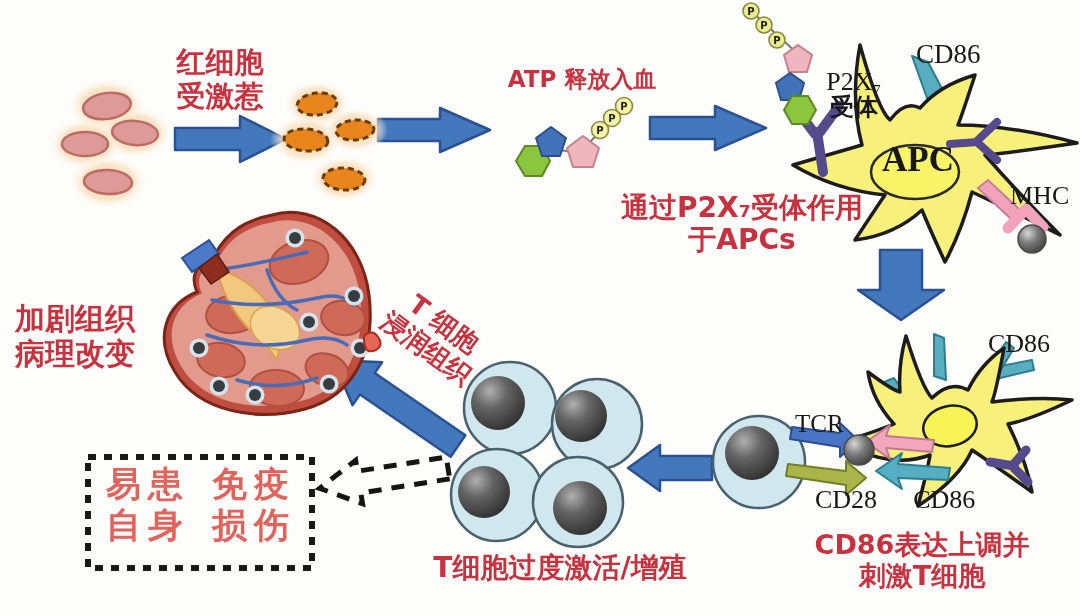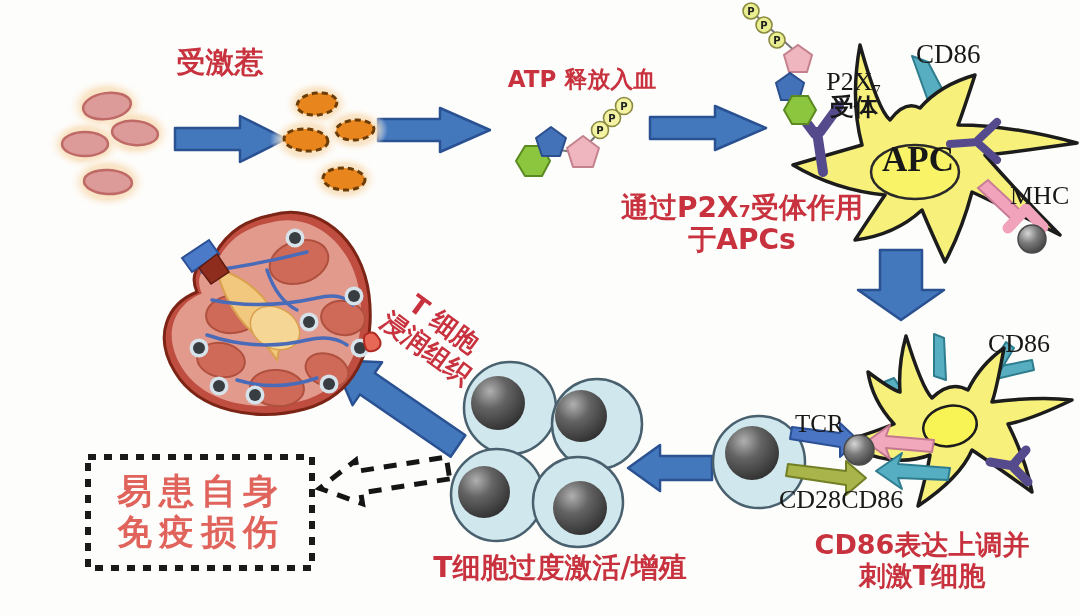--- a/index.html
+++ b/index.html
@@ -22,28 +22,28 @@
   #atp-label{left:482px;top:66px;width:200px;font-size:23px;white-space:nowrap;}
   #p2x7-label{left:806px;top:68px;width:96px;font-size:26px;}
   #p2x7-label .cjk{font-family:"DejaVu Sans","Liberation Sans",sans-serif;font-weight:bold;font-size:24px;}
   #cd86-apc1-label{left:916px;top:40px;font-size:27px;}
   #apc-label{left:882px;top:142px;font-size:35px;font-weight:bold;}
   #mhc-label{left:1010px;top:182px;font-size:26px;}
   #via-p2x7-label{left:612px;top:192px;width:260px;font-size:28px;}
   #cd86-apc2-label{left:988px;top:330px;font-size:26px;}
   #tcr-label{left:795px;top:411px;font-size:25px;}
   #costim-label{left:779px;top:486px;font-size:26px;white-space:nowrap;}
-  #costim-label span{display:inline;}
+  #costim-label span{display:inline;margin-left:36px;}
   #cd86-upreg-label{left:800px;top:529px;width:244px;font-size:27px;}
   #overact-label{left:420px;top:552px;width:280px;font-size:28px;white-space:nowrap;}
   #infiltrate-label{left:370px;top:306px;width:130px;font-size:26px;transform:rotate(36deg);transform-origin:50% 50%;}
   #aggravate-label{left:10px;top:302px;width:130px;font-size:30px;}
   #outcome-text{
     left:95px;top:465px;width:212px;height:96px;font-size:35px;color:#e0635c;
-    letter-spacing:7px;display:flex;flex-direction:column;justify-content:center;
+    letter-spacing:7px;display:flex;flex-direction:row;justify-content:flex-end;
     font-family:"Liberation Serif","DejaVu Serif",serif;font-weight:bold;
   }
 </style>
 </head>
 <body>
 
 <div id="canvas">
 
 <svg id="diagram-svg" width="1080" height="616" viewBox="0 0 1080 616">
   <defs>
@@ -245,20 +245,21 @@
     </g>
     <g>
       <polygon points="978,188 988,180 1022,212 1012,220" fill="#f0a3bb" stroke="#c97c97" stroke-width="2"></polygon>
       <path d="M 1008,228 L 1026,209 L 1043,227" fill="none" stroke="#f0a3bb" stroke-width="11" stroke-linecap="round" stroke-linejoin="round"></path>
       <circle cx="1032" cy="239" r="14" fill="url(#sphereGrad)" stroke="#4a4a4a" stroke-width="1.5"></circle>
     </g>
   </g>
 </svg>
 
 <div id="rbc-label" class="lbl">
+  <span>红细胞</span>
   <span>受激惹</span>
 </div>
 
 <div id="atp-label" class="lbl">ATP 释放入血</div>
 
 <div id="p2x7-label" class="serif-lbl">
   <span>P2X₇</span>
   <span class="cjk">受体</span>
 </div>
 
@@ -286,19 +287,23 @@
   <span>刺激T细胞</span>
 </div>
 
 <div id="overact-label" class="lbl">T细胞过度激活/增殖</div>
 
 <div id="infiltrate-label" class="lbl">
   <span>T 细胞</span>
   <span>浸润组织</span>
 </div>
 
+<div id="aggravate-label" class="lbl">
+  <span>加剧组织</span>
+  <span>病理改变</span>
+</div>
 
 <div id="outcome-text" class="lbl">
   <span>易患自身</span>
   <span>免疫损伤</span>
 </div>
 
 </div>
 
 </body></html>

